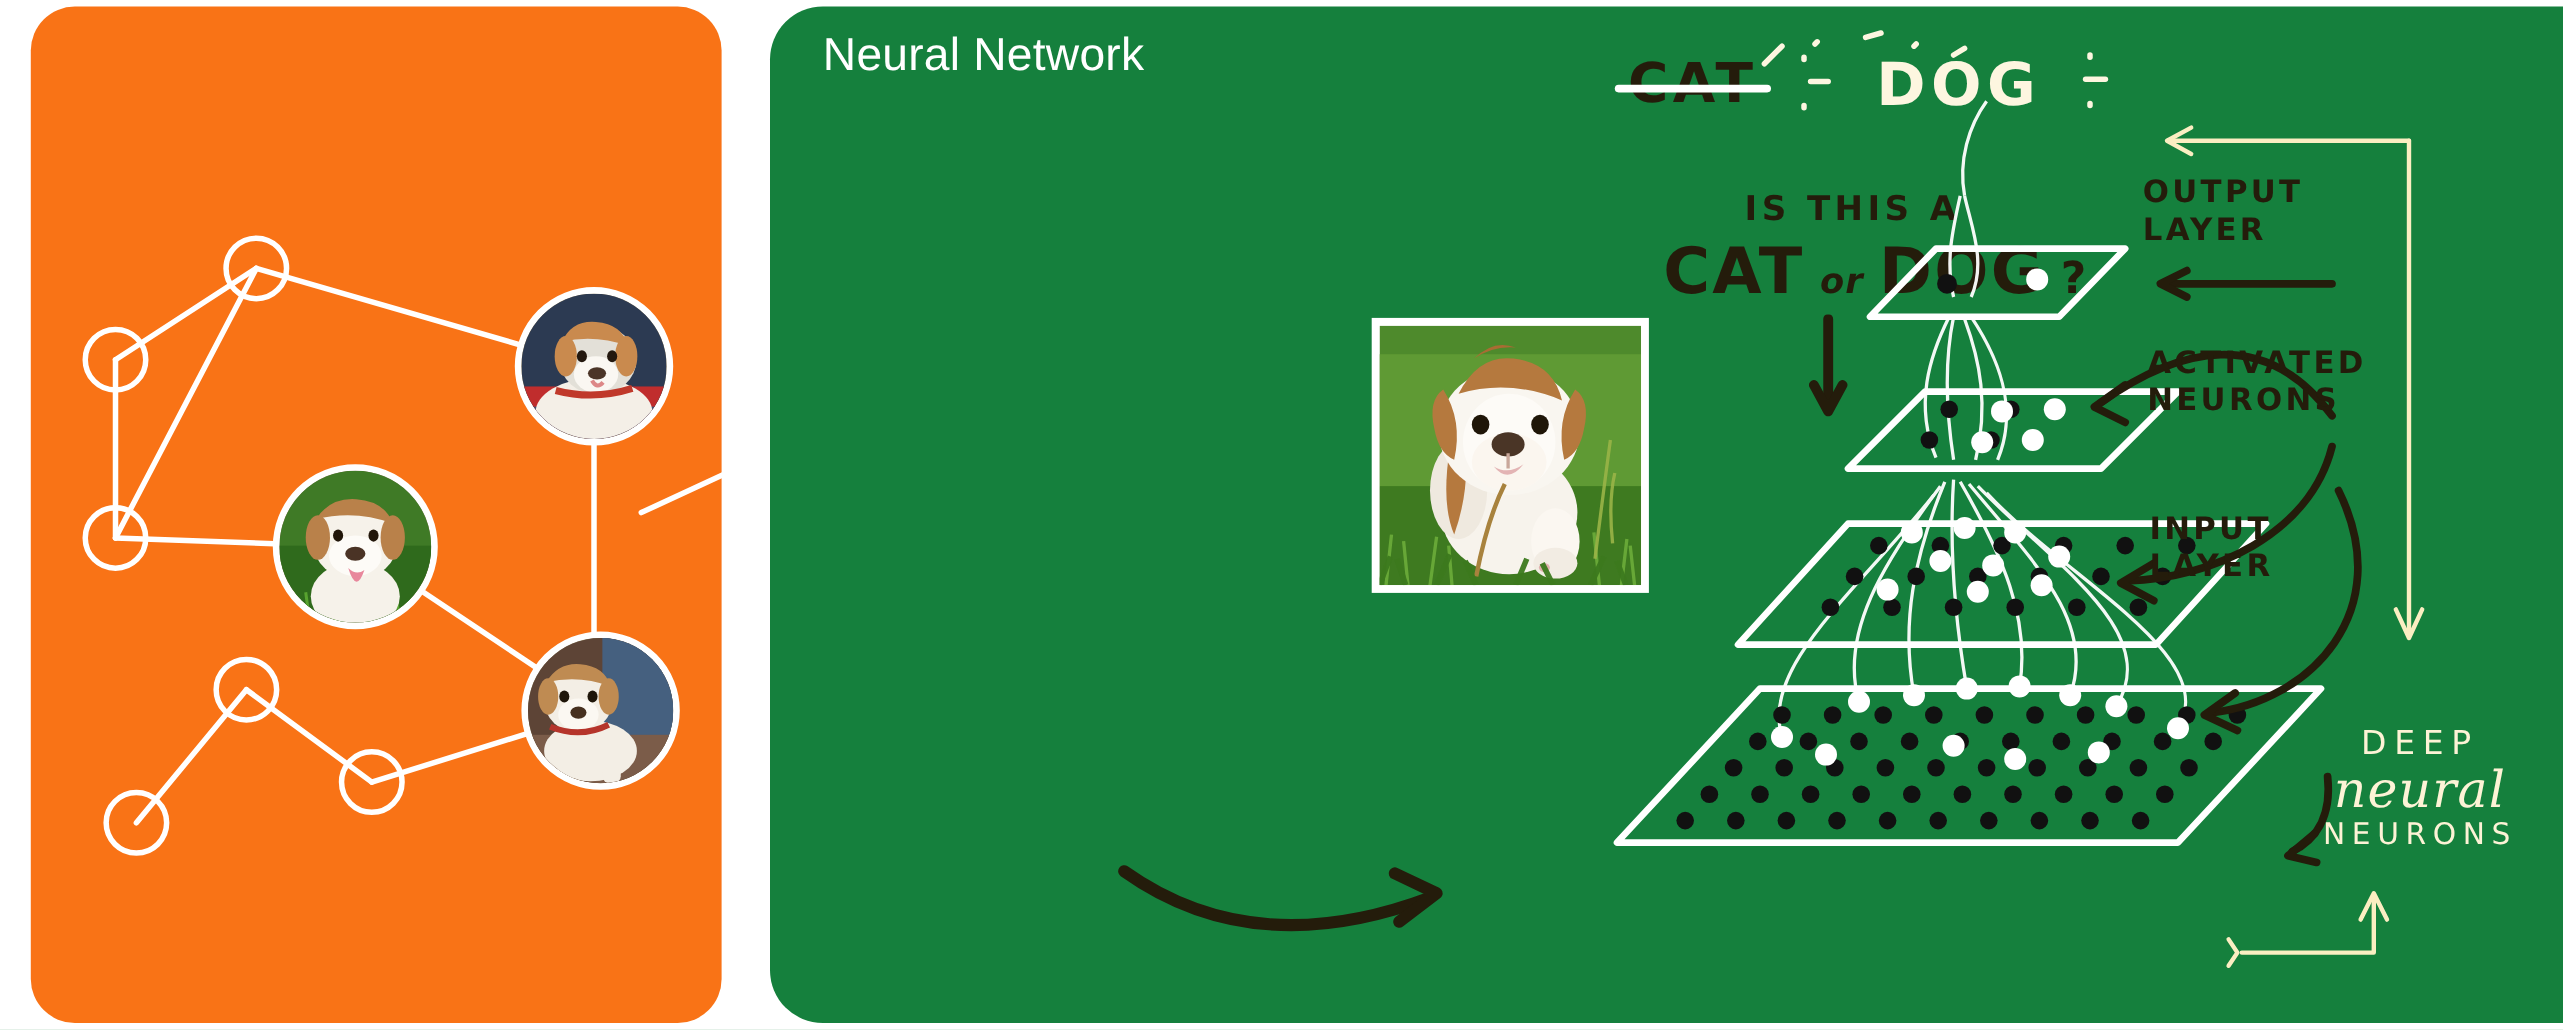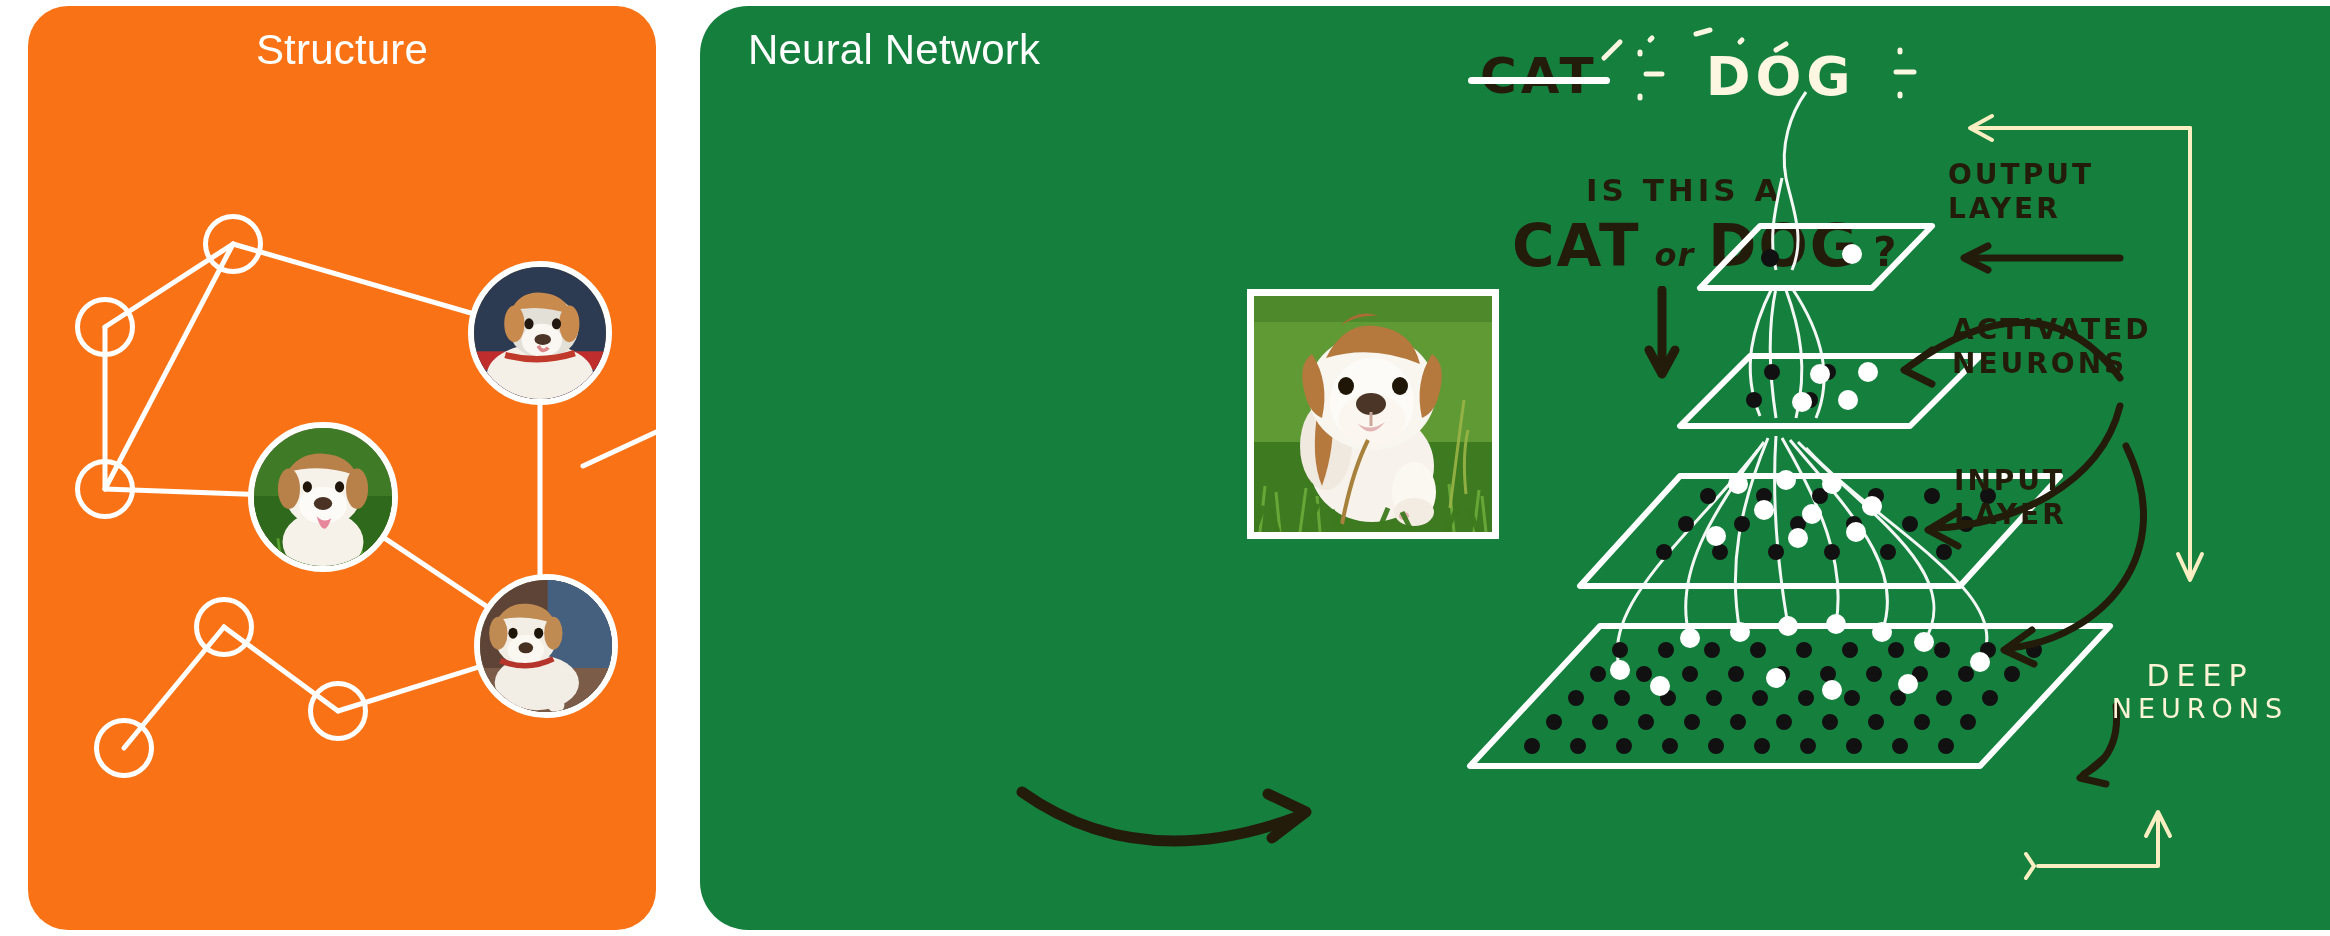--- a/index.html
+++ b/index.html
@@ -125,21 +125,20 @@
     box-shadow: 0 0 0 0 rgba(0,0,0,0);
   }
   .photo-inner { width: 100%; height: 100%; overflow: hidden; position: relative; }
 </style>
 </head>
 <body>
 
 <div class="stage">
 
   <div class="panel-structure">
-    <div class="panel-title">Structure</div>
 
     <svg class="full-svg" viewBox="0 0 628 924">
       <g stroke="#ffffff" stroke-width="5" stroke-linecap="round" fill="none">
         <line x1="205" y1="238" x2="77" y2="321"></line>
         <line x1="77" y1="321" x2="77" y2="483"></line>
         <line x1="77" y1="483" x2="205" y2="238"></line>
         <line x1="77" y1="483" x2="295" y2="491"></line>
         <line x1="205" y1="238" x2="512" y2="327"></line>
         <line x1="295" y1="491" x2="518" y2="640"></line>
         <line x1="96" y1="742" x2="196" y2="621"></line>
@@ -515,20 +514,21 @@
       <g stroke="#fbeec2" stroke-width="4" fill="none" stroke-linecap="round" stroke-linejoin="round">
         <path d="M24 22 L240 22"></path>
         <path d="M42 10 L20 22 L42 34"></path>
         <path d="M240 22 L240 470"></path>
         <path d="M228 448 L240 474 L252 448"></path>
       </g>
     </svg>
 
     <div class="brand" style="left:1390px; top:652px; width:220px;">
       <div class="l1">DEEP</div>
+      <div class="l2">neural</div>
       <div class="l3">NEURONS</div>
     </div>
 
     <svg style="position:absolute;left:1310px;top:800px;width:300px;height:110px">
       <g stroke="#fbeec2" stroke-width="4" fill="none" stroke-linecap="round" stroke-linejoin="round">
         <path d="M28 60 L148 60 L148 12"></path>
         <path d="M16 48 L24 60 L16 72"></path>
         <path d="M136 30 L148 6 L160 30"></path>
       </g>
     </svg>

